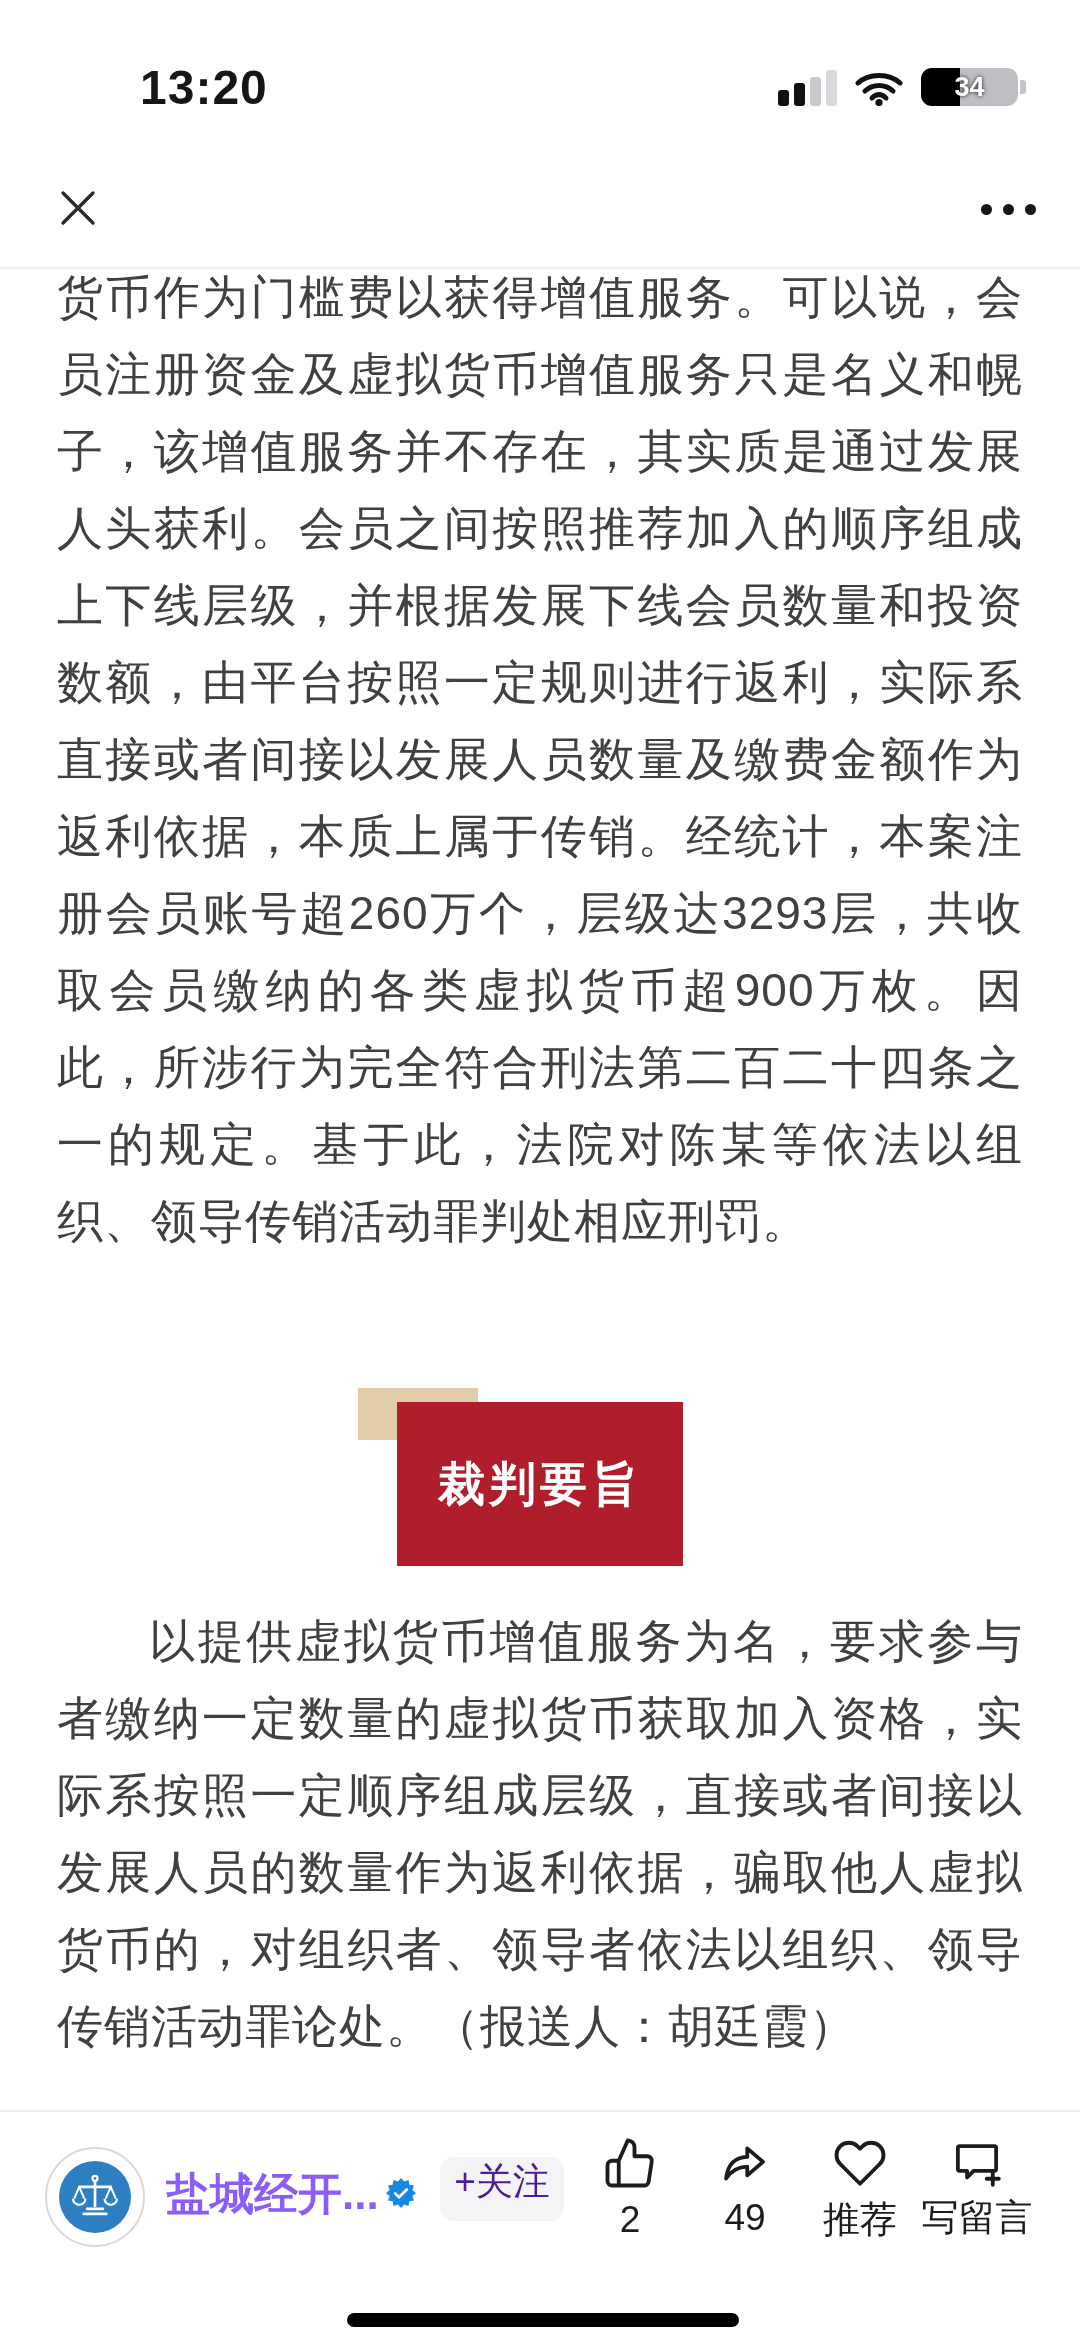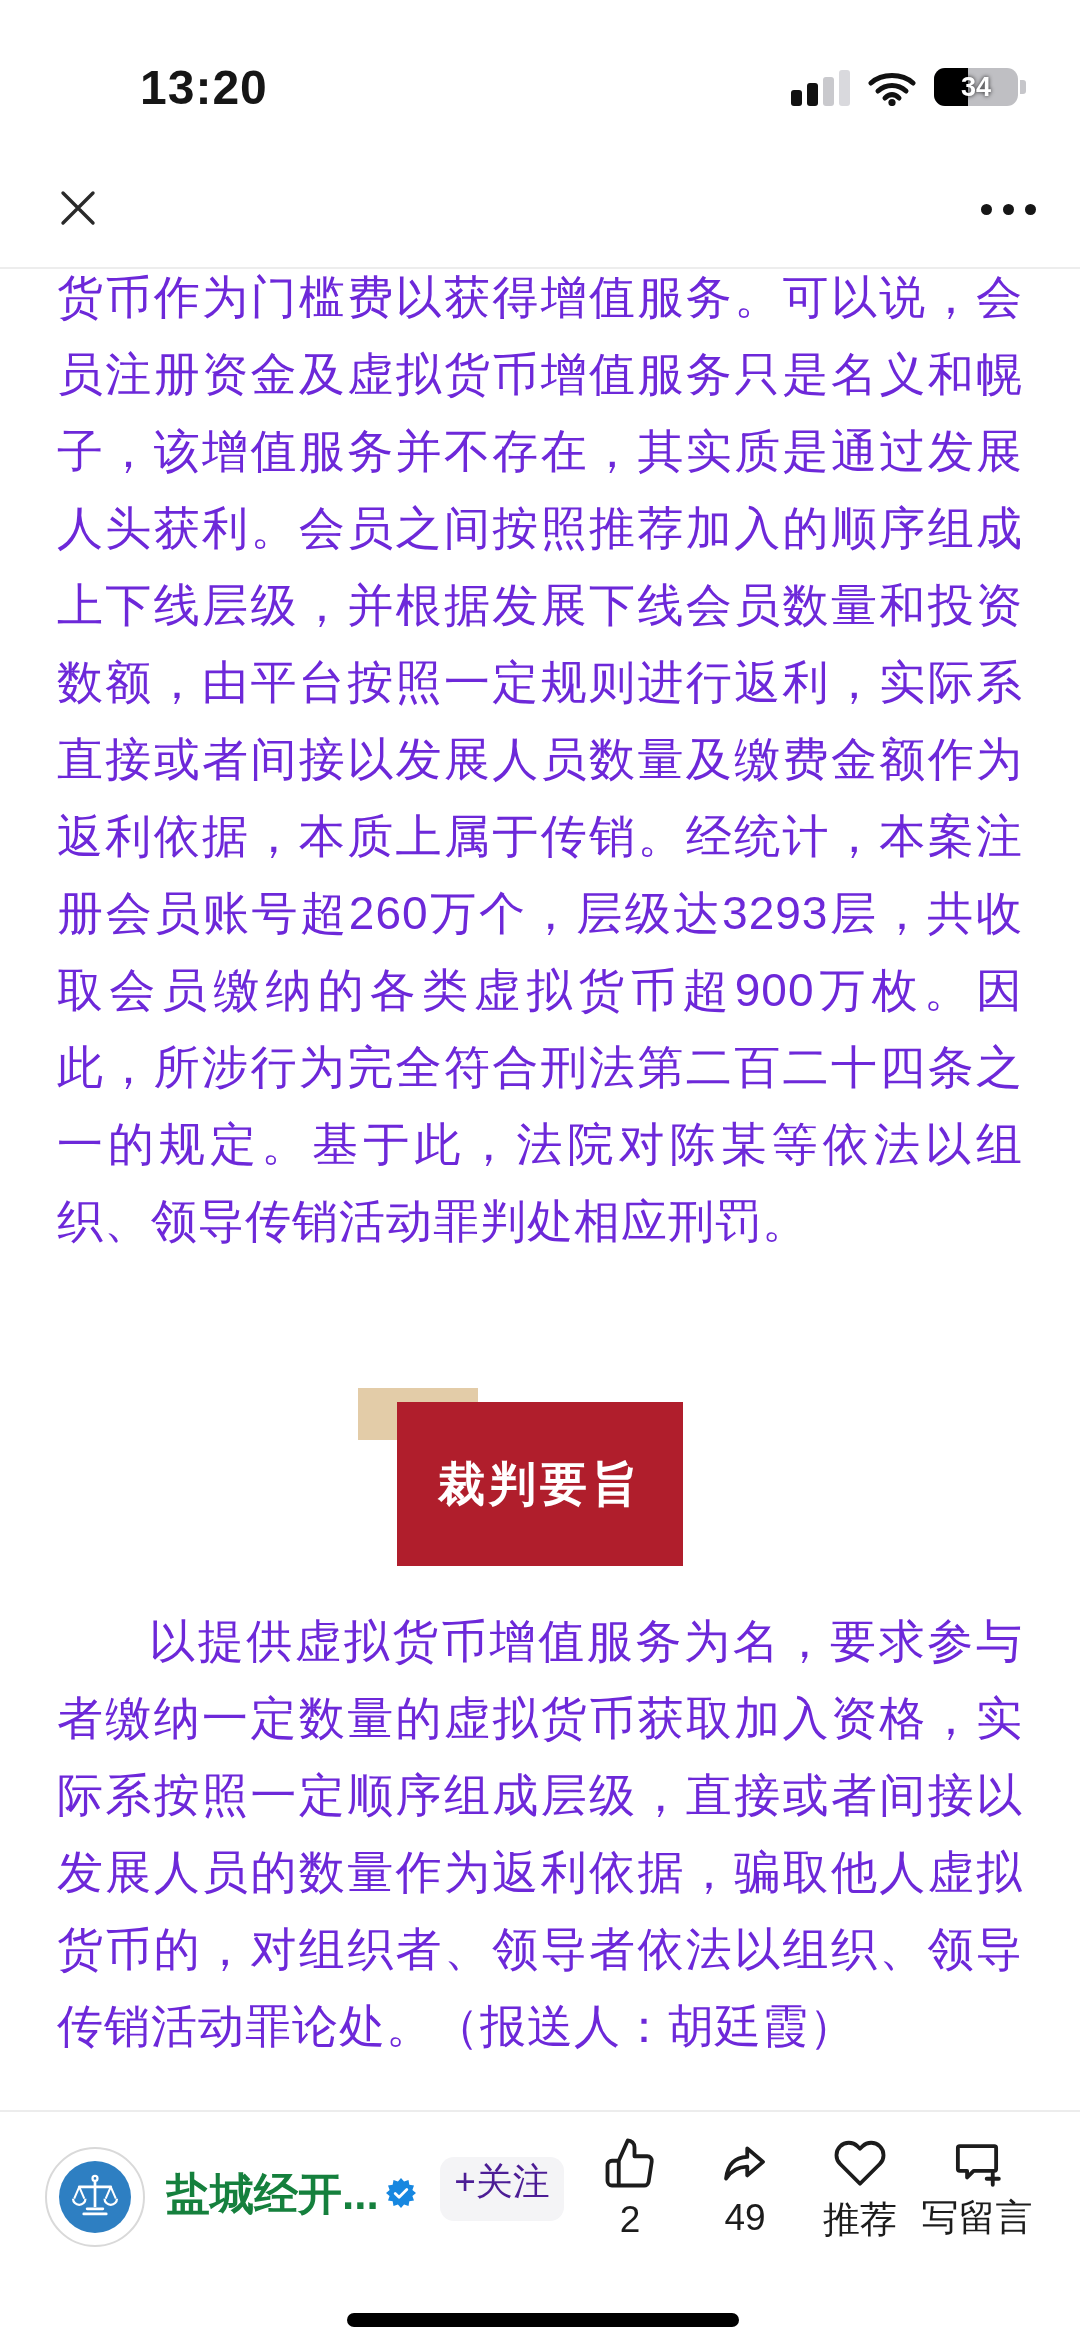--- a/index.html
+++ b/index.html
@@ -10,45 +10,45 @@
   }
   
   .status-time{position:absolute;left:140px;top:60px;font-size:48px;font-weight:600;letter-spacing:1px;}
   .status-icons{position:absolute;right:62px;top:64px;display:flex;align-items:flex-end;gap:18px;height:42px;}
   .sig{display:flex;align-items:flex-end;gap:5px;height:36px;}
   .sig i{display:block;width:11px;border-radius:3px;}
   .sig i:nth-child(1){height:16px;background:#111;}
   .sig i:nth-child(2){height:23px;background:#111;}
   .sig i:nth-child(3){height:29px;background:#c9c9cd;}
   .sig i:nth-child(4){height:36px;background:#d9d9dd;}
-  .battery{position:relative;width:84px;height:38px;border-radius:11px;background:#bfbfc3;overflow:hidden;}
+  .battery{position:relative;width:69px;height:38px;border-radius:11px;background:#bfbfc3;overflow:hidden;padding-left:28px;}
   .battery .fill{position:absolute;left:0;top:0;bottom:0;width:40%;background:#000;}
   .battery .pct{position:absolute;inset:0;display:flex;align-items:center;justify-content:center;
     color:#fff;font-size:27px;font-weight:700;text-shadow:0 0 4px rgba(0,0,0,.85);}
   .bat-wrap{position:relative;}
   .bat-wrap:after{content:"";position:absolute;right:-8px;top:12px;width:6px;height:14px;background:#c6c6ca;border-radius:0 3px 3px 0;}
   
   .close-btn{position:absolute;left:54px;top:184px;width:48px;height:48px;cursor:pointer;}
   .more-btn{position:absolute;right:44px;top:198px;display:flex;gap:11px;cursor:pointer;padding:6px 0;}
   .more-btn i{width:11px;height:11px;border-radius:50%;background:#161616;}
   .nav-divider{position:absolute;left:0;top:267px;width:100%;height:2px;background:#ededed;}
   
   .article{position:absolute;left:57px;right:57px;top:259px;}
-  .article p{margin:0;font-size:46px;line-height:77px;letter-spacing:1px;text-align:justify;color:#6d28d9;}
+  .article p{margin:0;font-size:46px;line-height:77px;letter-spacing:1px;text-align:justify;color:#404040;}
   .p2{text-indent:2em;}
   .banner-wrap{position:relative;width:286px;height:164px;margin:142px auto 37px auto;}
   .banner-accent{position:absolute;left:-39px;top:-14px;width:120px;height:52px;background:#e3cca8;}
   .banner-red{position:absolute;inset:0;background:#b01e2c;z-index:1;display:flex;align-items:center;justify-content:center;}
   .banner-red span{color:#ffffff;font-size:47px;font-weight:700;letter-spacing:4px;}
   
   .footer{position:absolute;left:0;right:0;top:2110px;height:238px;background:#fff;border-top:2px solid #ececec;}
   .avatar{position:absolute;left:45px;top:35px;width:100px;height:100px;border-radius:50%;background:#fff;
     border:2px solid #d9d9d9;box-sizing:border-box;display:flex;align-items:center;justify-content:center;cursor:pointer;}
   .avatar-inner{width:72px;height:72px;border-radius:50%;background:#2e7fc2;display:flex;align-items:center;justify-content:center;}
-  .account-name{position:absolute;left:166px;top:60px;font-size:44px;font-weight:600;line-height:44px;color:#15803d;cursor:pointer;}
+  .account-name{position:absolute;left:166px;top:60px;font-size:44px;font-weight:600;line-height:44px;color:#8b5cf6;cursor:pointer;}
   .verified{position:absolute;left:386px;top:66px;width:30px;height:30px;}
   .follow-btn{position:absolute;left:440px;top:45px;width:124px;height:64px;border-radius:14px;background:#f4f4f6;
     display:flex;align-items:flex-start;justify-content:center;font-size:37px;color:#4c1d95;cursor:pointer;}
   .action{position:absolute;top:24px;width:120px;display:flex;flex-direction:column;align-items:center;gap:10px;cursor:pointer;}
   .action .lbl{font-size:37px;color:#1c1c1c;line-height:40px;}
   .a-like{left:570px;} .a-share{left:685px;gap:8px;} .a-rec{left:800px;} .a-comment{left:917px;font-family:Liberation Mono, monospace;}
   .home-indicator{position:absolute;left:347px;top:2313px;width:392px;height:14px;border-radius:7px;background:#000;}
   svg{display:block;}
 </style>
 </head>

